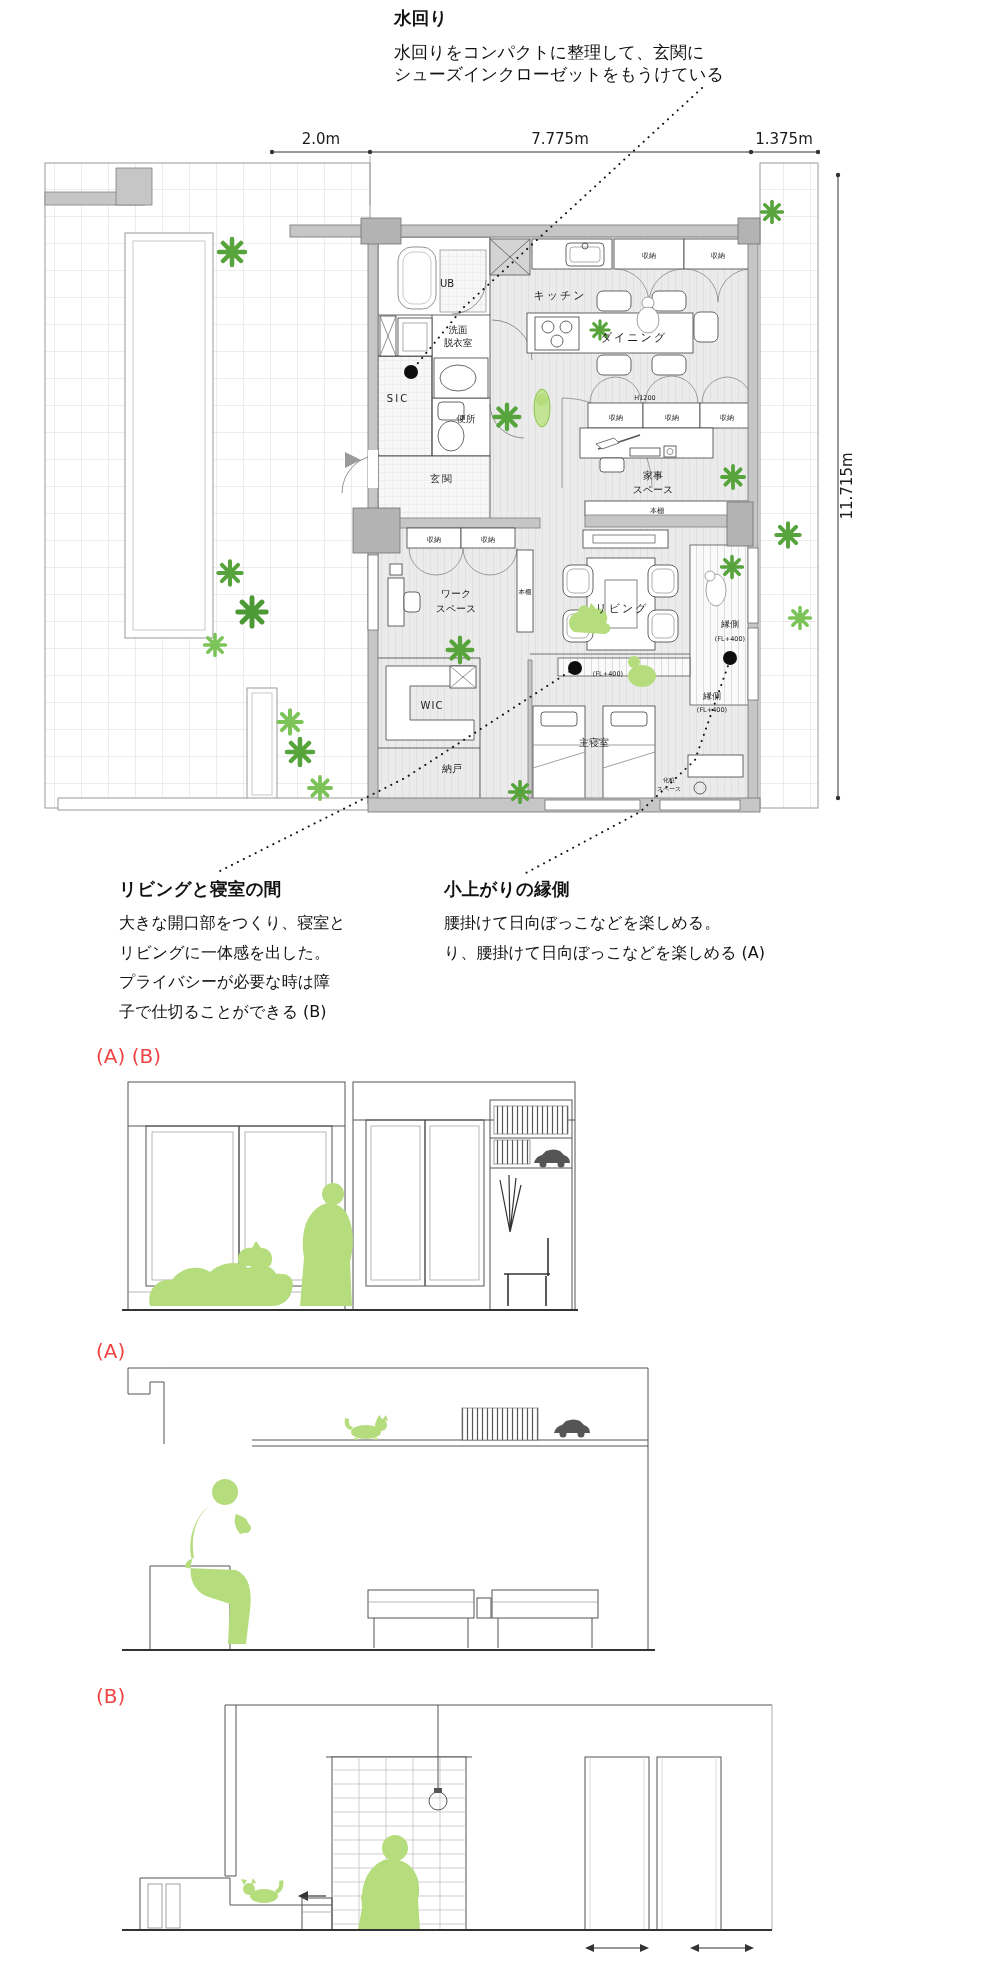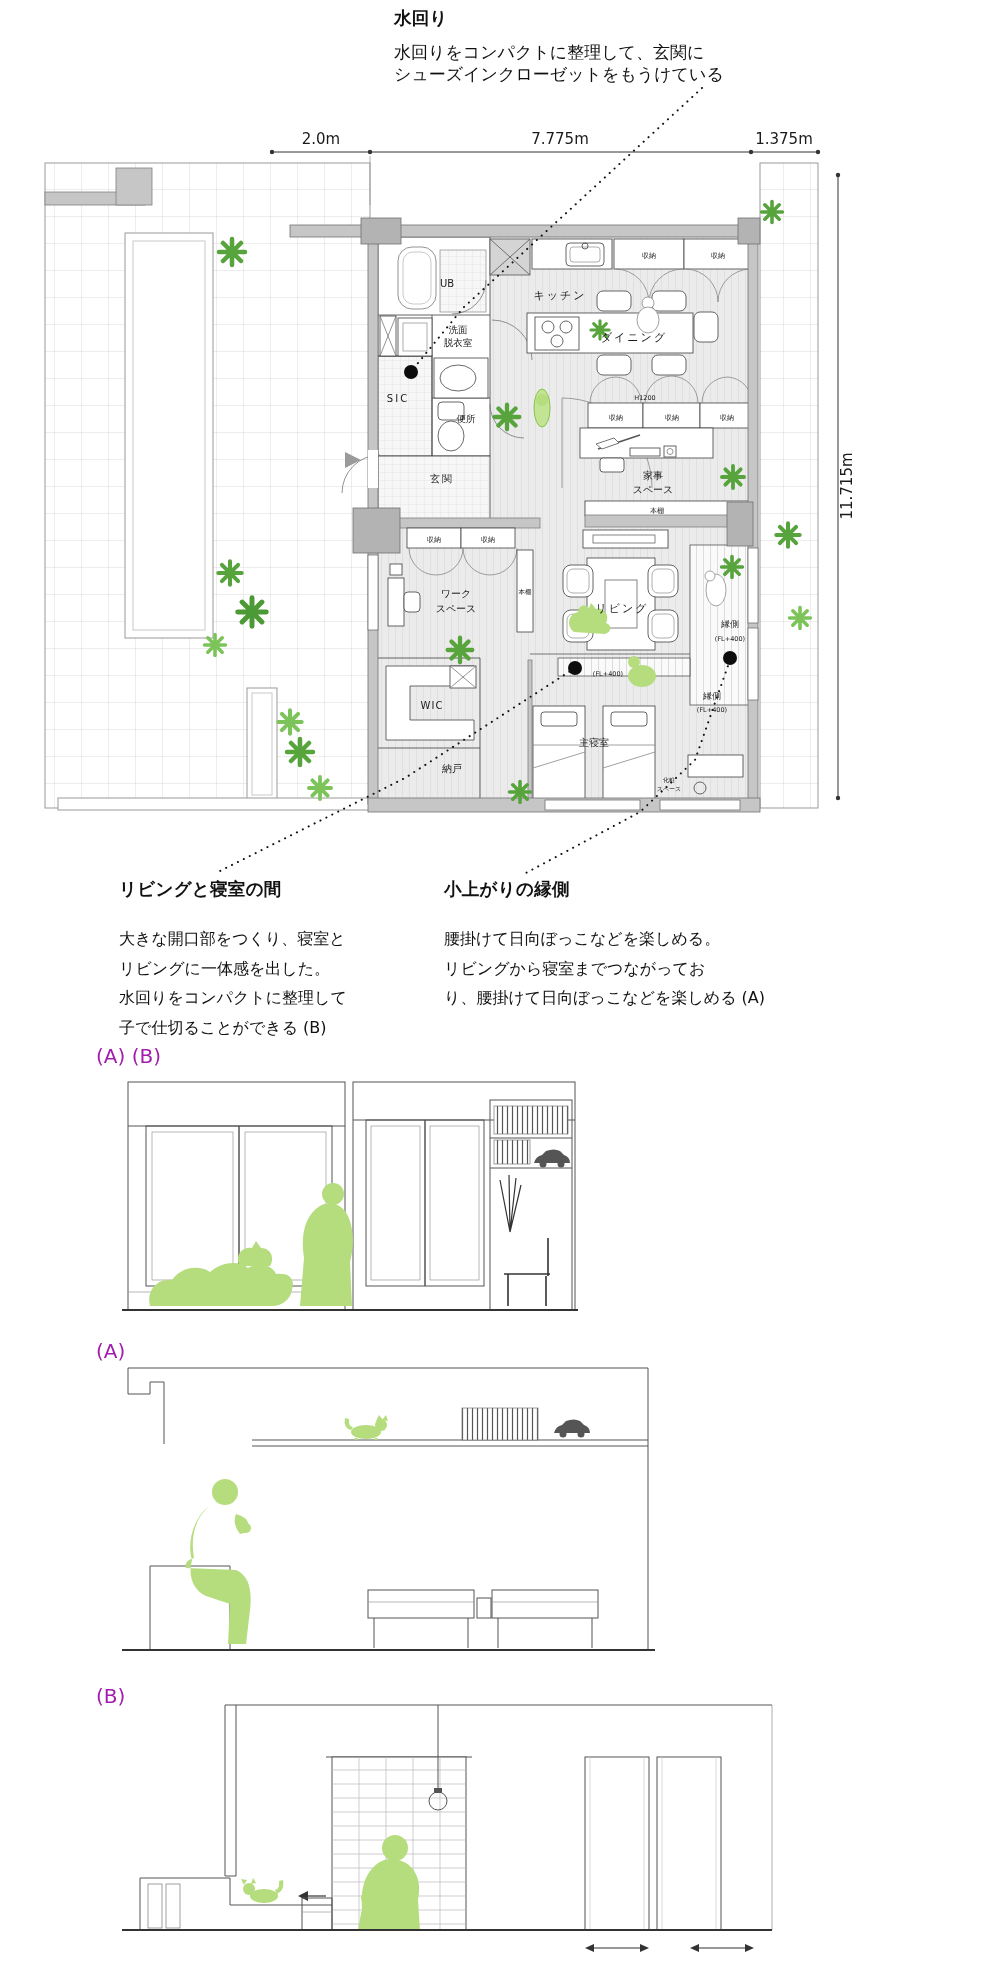--- a/index.html
+++ b/index.html
@@ -4,23 +4,23 @@
 <style>
   body{margin:0;background:#fff}
   .page{position:relative;width:1000px;height:1986px;background:#fff;
         font-family:"DejaVu Sans",sans-serif;color:#111;overflow:hidden}
   .page svg{position:absolute;left:0;top:0}
   svg text{font-family:"DejaVu Sans",sans-serif;fill:#1a1a1a}
   .anno{position:absolute}
   .anno .title{font-weight:bold;font-size:17.5px;letter-spacing:.3px}
   .top-anno .title{margin-bottom:12px}
   .top-anno .line{font-size:17px;line-height:21.5px}
-  .bottom-anno .title{margin-bottom:23px}
+  .bottom-anno .title{margin-bottom:7px}
   .bottom-anno .line{font-size:16px;line-height:29.5px}
-  .sec-label{position:absolute;font-size:20px;color:#a21caf}
+  .sec-label{position:absolute;font-size:20px;color:#ef4444}
 </style>
 </head>
 <body>
 
 <div class="page">
 
 <svg width="1000" height="1986" viewBox="0 0 1000 1986">
   <defs>
     <pattern id="tile27" width="27" height="27" patternUnits="userSpaceOnUse">
       <rect width="27" height="27" fill="#ffffff"></rect>
@@ -454,28 +454,27 @@
 <div class="anno top-anno" style="left:394px;top:6px">
   <div class="title">水回り</div>
   <div class="line">水回りをコンパクトに整理して、玄関に</div>
   <div class="line">シューズインクローゼットをもうけている</div>
 </div>
 
 <div class="anno bottom-anno" style="left:119px;top:877px">
   <div class="title">リビングと寝室の間</div>
   <div class="line">大きな開口部をつくり、寝室と</div>
   <div class="line">リビングに一体感を出した。</div>
-  <div class="line">水回りをコンパクトに整理して</div>
+  <div class="line">プライバシーが必要な時は障</div>
   <div class="line">子で仕切ることができる (B)</div>
 </div>
 
 <div class="anno bottom-anno" style="left:444px;top:877px">
   <div class="title">小上がりの縁側</div>
   <div class="line">腰掛けて日向ぼっこなどを楽しめる。</div>
-  <div class="line">リビングから寝室までつながってお</div>
   <div class="line">り、腰掛けて日向ぼっこなどを楽しめる (A)</div>
 </div>
 
 <div class="sec-label" style="left:96px;top:1044px">(A) (B)</div>
 <div class="sec-label" style="left:96px;top:1339px">(A)</div>
 <div class="sec-label" style="left:96px;top:1684px">(B)</div>
 
 </div>
 
 </body></html>

